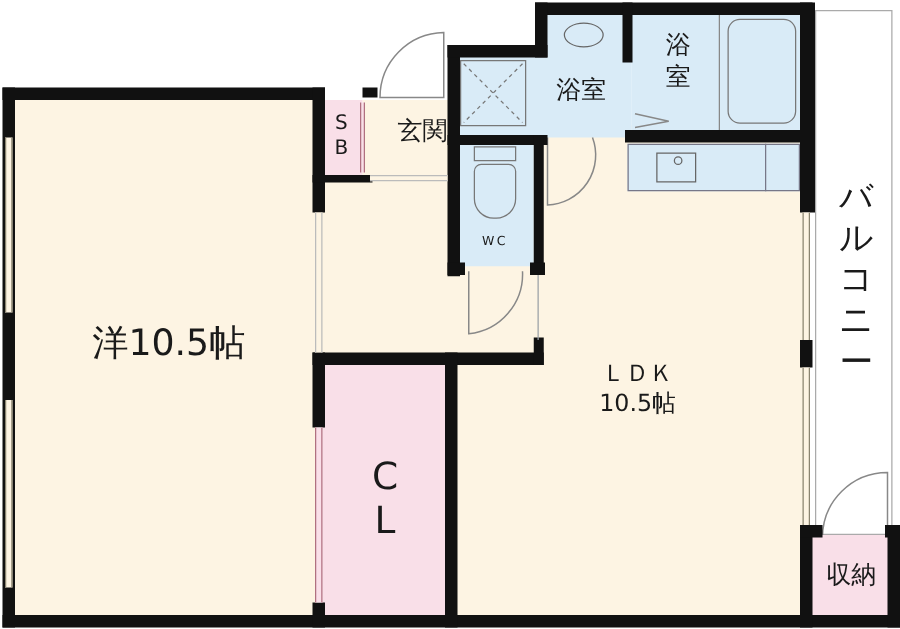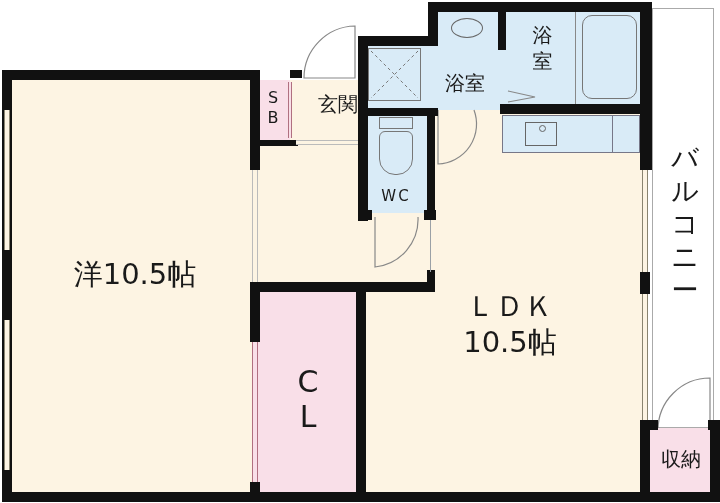--- a/index.html
+++ b/index.html
@@ -45,46 +45,46 @@
 
 <div class="room pink" style="left:258px;top:292px;width:100px;height:200px;"></div>
 <div class="label" style="left:280px;top:365px;width:56px;font-size:30px;line-height:1.15;">C
 L</div>
 
 <div class="room floor" style="left:365px;top:100px;width:280px;height:392px;"></div>
 <div class="room wet" style="left:502px;top:115px;width:138px;height:38px;border:1px solid #778;box-sizing:border-box;"></div>
 <div class="abs" style="left:612px;top:115px;width:1px;height:38px;background:#778;"></div>
 <div class="abs" style="left:525px;top:122px;width:32px;height:24px;border:1.5px solid #666;box-sizing:border-box;"></div>
 <div class="abs" style="left:539px;top:125px;width:5px;height:5px;border-radius:50%;border:1px solid #666;"></div>
-<div class="label" style="left:430px;top:288px;width:160px;font-size:29px;line-height:1.25;">ＬＤＫ
+<div class="label" style="left:430px;top:288px;width:160px;font-size:19px;line-height:1.25;">ＬＤＫ
 10.5帖</div>
 
 <div class="room wet" style="left:365px;top:45px;width:140px;height:65px;"></div>
 <div class="room wet" style="left:437px;top:10px;width:68px;height:40px;"></div>
 <div class="abs" style="left:451px;top:18px;width:32px;height:20px;border:1.5px solid #666;border-radius:50%;box-sizing:border-box;"></div>
 <div class="abs" style="left:368px;top:48px;width:53px;height:53px;border:1px solid #777;box-sizing:border-box;"></div>
 <svg style="left:368px;top:48px;" width="53" height="53">
     <line x1="3" y1="3" x2="50" y2="50" stroke="#777" stroke-dasharray="3,3"></line>
     <line x1="50" y1="3" x2="3" y2="50" stroke="#777" stroke-dasharray="3,3"></line>
   </svg>
-<div class="label" style="left:430px;top:60px;width:70px;font-size:20px;margin-top:12px;">浴室</div>
+<div class="label" style="left:430px;top:60px;width:70px;font-size:20px;">浴室</div>
 
 <div class="room wet" style="left:505px;top:10px;width:138px;height:95px;"></div>
 <div class="abs" style="left:582px;top:15px;width:55px;height:84px;border:1.5px solid #777;border-radius:10px;box-sizing:border-box;"></div>
 <div class="abs" style="left:575px;top:10px;width:1px;height:95px;background:#888;"></div>
 <div class="label" style="left:520px;top:22px;width:45px;font-size:20px;line-height:1.3;">浴
 室</div>
 <svg style="left:505px;top:88px;" width="35" height="18">
     <path d="M3 3 L30 9 L3 14" fill="none" stroke="#888" stroke-width="1.2"></path>
   </svg>
 
 <div class="room wet" style="left:365px;top:115px;width:62px;height:98px;"></div>
 <div class="abs" style="left:379px;top:117px;width:34px;height:12px;border:1.5px solid #777;box-sizing:border-box;"></div>
 <div class="abs" style="left:379px;top:131px;width:34px;height:44px;border:1.5px solid #777;border-radius:6px 6px 16px 16px;box-sizing:border-box;"></div>
-<div class="label" style="left:368px;top:188px;width:56px;font-size:15px;letter-spacing:2px;">WC</div>
+<div class="label" style="left:368px;top:188px;width:56px;font-size:10px;letter-spacing:2px;">WC</div>
 <svg style="left:372px;top:215px;" width="50" height="55">
     <path d="M3 2 L3 52 A48 48 0 0 0 46 2" fill="none" stroke="#888" stroke-width="1.2"></path>
   </svg>
 <svg style="left:436px;top:108px;" width="40" height="60">
     <path d="M2 2 L2 56 A40 40 0 0 0 38 2" fill="none" stroke="#888" stroke-width="1.2"></path>
   </svg>
 
 <div class="room pink" style="left:648px;top:428px;width:68px;height:65px;"></div>
 <div class="label" style="left:648px;top:448px;width:66px;font-size:20px;">収納</div>
 

